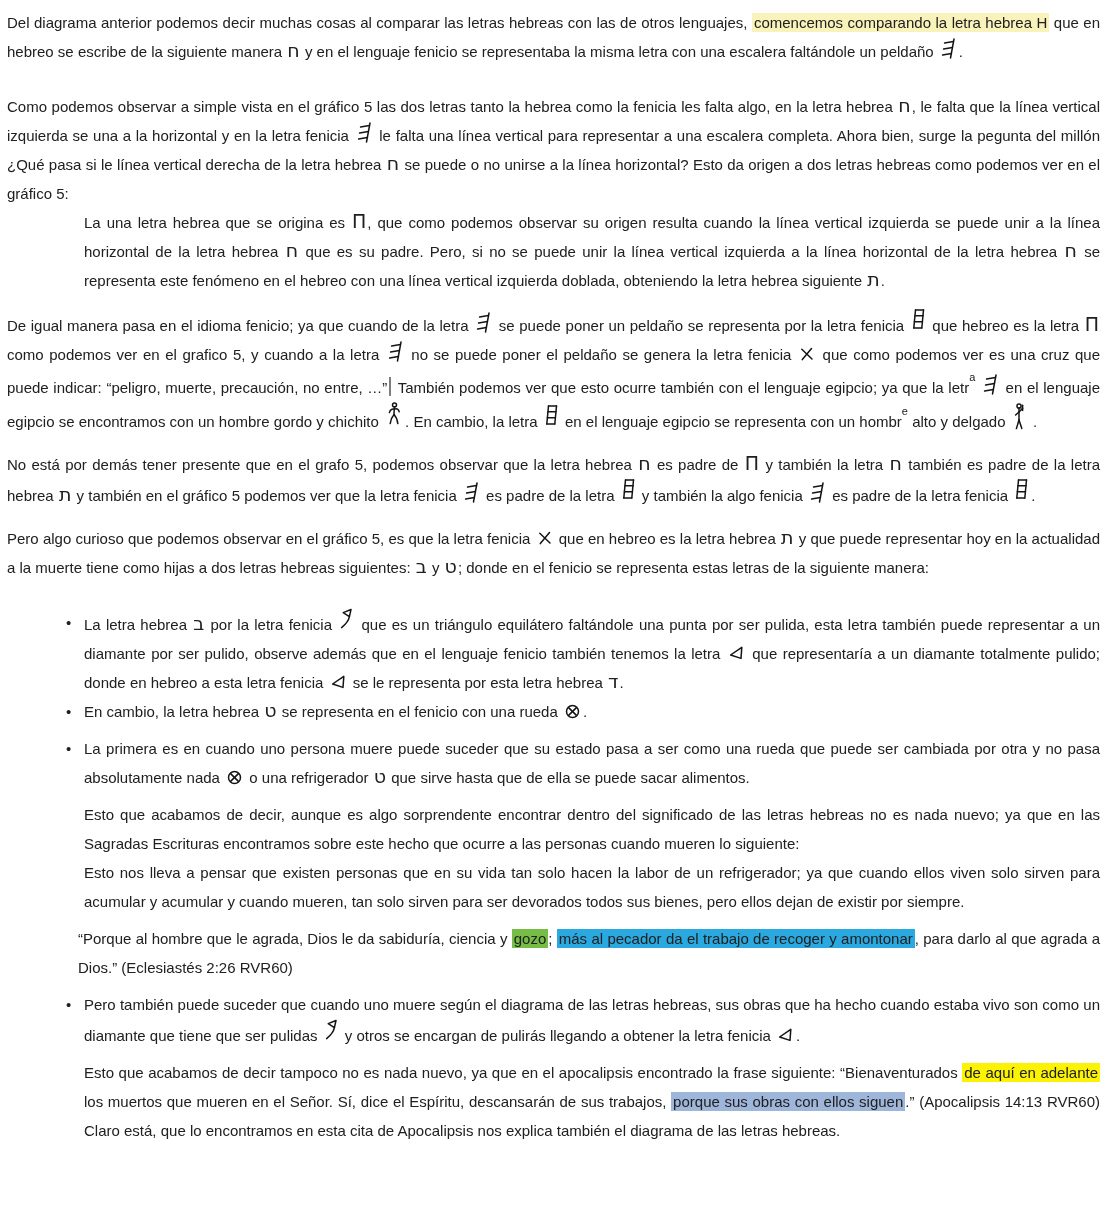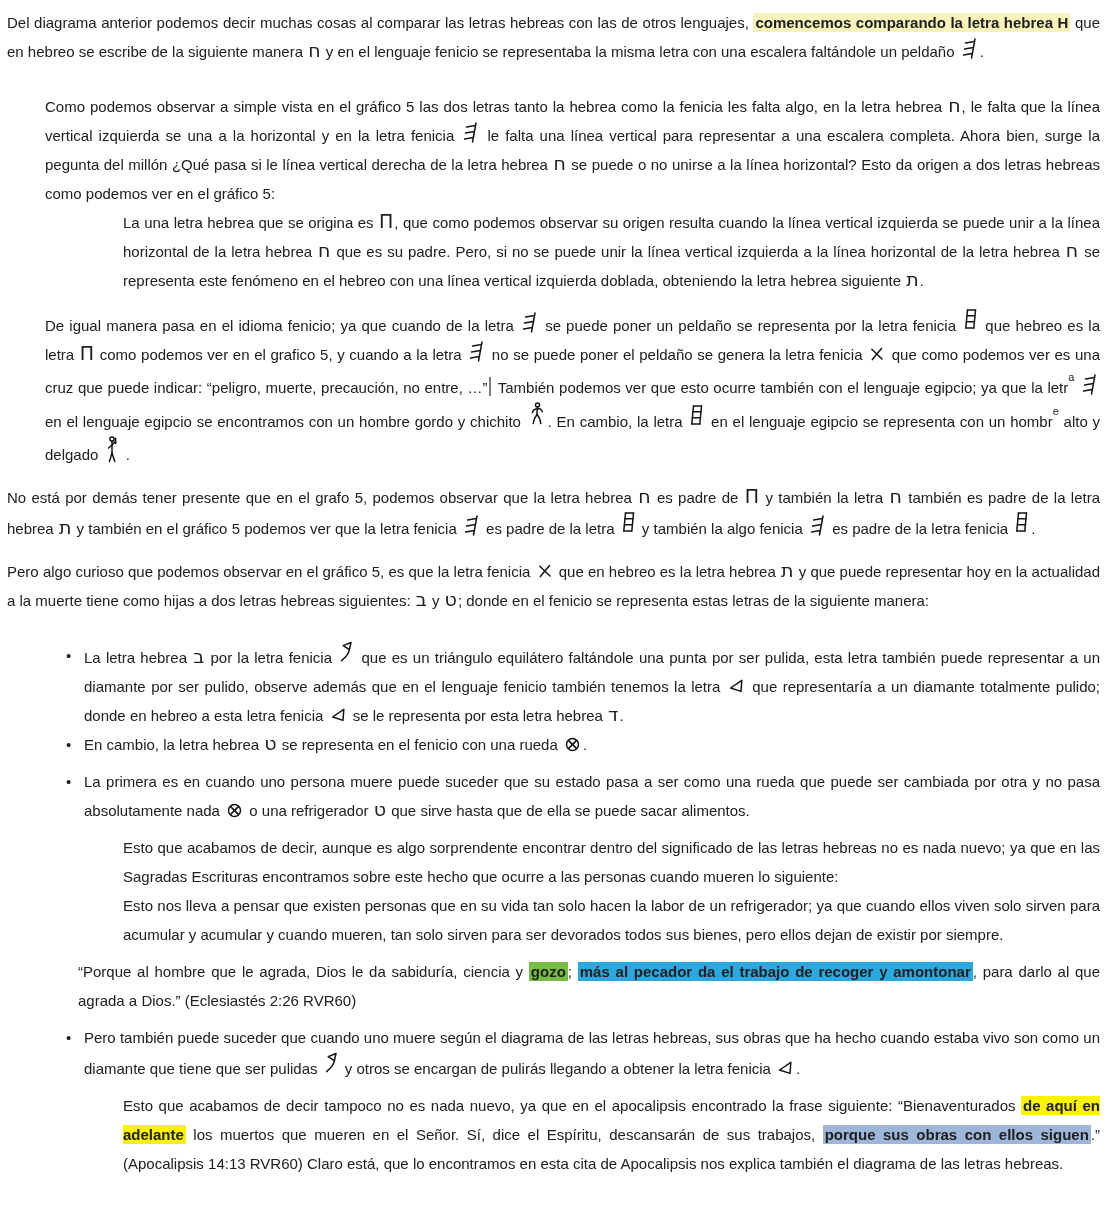--- a/index.html
+++ b/index.html
@@ -8,27 +8,27 @@
     padding:8px 10px 20px 7px;
     font-family:"Liberation Sans", sans-serif;
     font-size:15px;color:#202020;
   }
   .para{text-align:justify;line-height:29px;margin:0;}
   .gap-0{margin-bottom:0;}
   .gap-sm{margin-bottom:8px;}
   .gap-md{margin-bottom:14px;}
   .gap-lg{margin-bottom:26px;}
   .indent-0{margin-left:0;}
-  .indent-1{margin-left:38px;}
-  .indent-2{margin-left:116px;}
+  .indent-1{}
+  .indent-2{margin-left:77px;}
   .indent-3{margin-left:71px;}
   .bullet{margin-left:77px;position:relative;}
   .bullet .dot{position:absolute;left:-18px;top:0;}
   .heb{font-size:19px;font-family:"DejaVu Sans",sans-serif;line-height:0;padding:0 1px;}
-  .hl{padding:1px 2px;font-weight:bold;}
+  .hl{padding:1px 2px;}
   sup.artifact{font-size:11px;position:relative;top:-6px;}
   svg.glyph{display:inline-block;margin:0 3px;}
   svg.glyph *{stroke:#141414;stroke-width:1.5;fill:none;stroke-linecap:round;stroke-linejoin:round;}
 </style>
 </head>
 <body>
 
 <div id="doc">
     <div class="para gap-lg indent-0"><span>Del diagrama anterior podemos decir muchas cosas al comparar las letras hebreas con las de otros lenguajes, </span><span class="hl" style="background-color: rgb(249, 242, 187);">comencemos comparando la letra hebrea H</span><span> que en hebreo se escribe de la siguiente manera </span><span class="heb">ח</span><span> y en el lenguaje fenicio se representaba la misma letra con una escalera faltándole un peldaño </span><svg class="glyph" width="15" height="21" viewBox="0 0 15 21" style="vertical-align:-2px;">
     <path d="M13 1 L9.5 20"></path>

